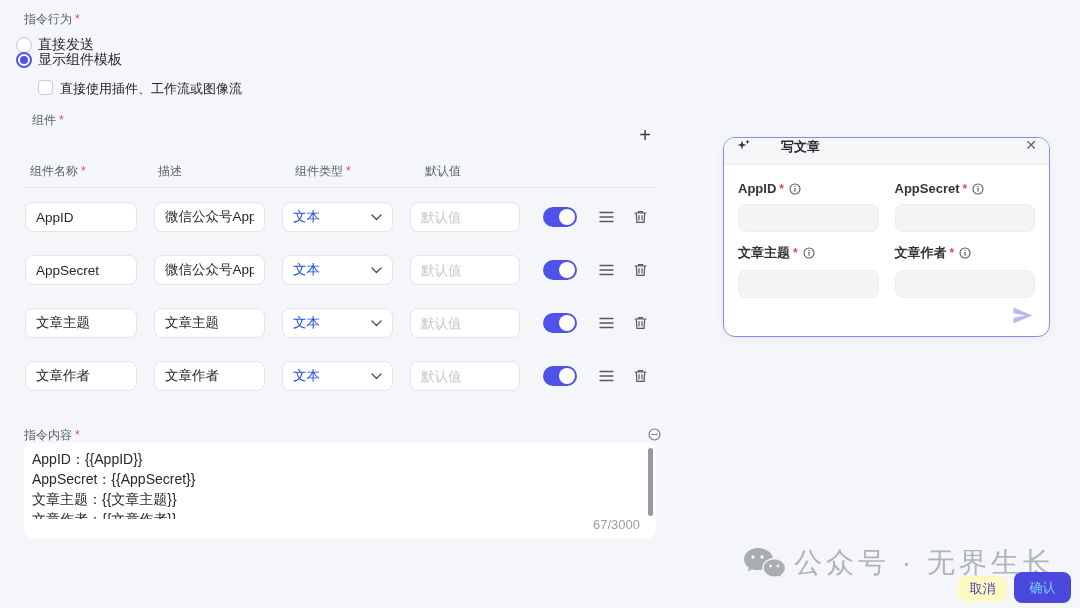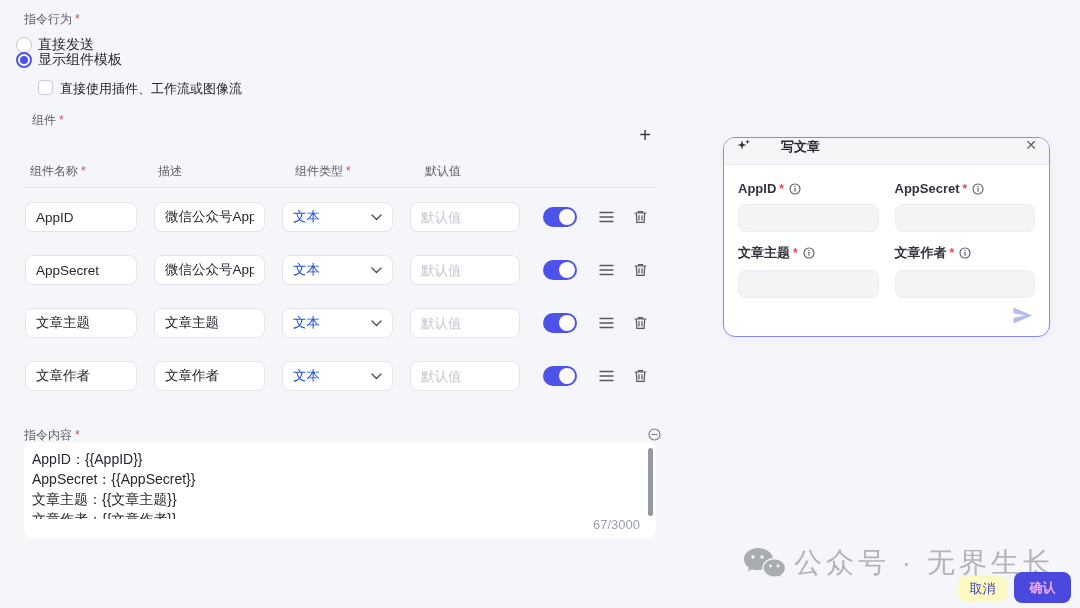--- a/index.html
+++ b/index.html
@@ -63,21 +63,21 @@
   .field-label .req { font-weight:700; }
   .info-icon { margin-left:5px; display:flex; }
   .field-input { height:28px; background:#f3f4f6; border:1px solid #ededf0; border-radius:8px; width:100%; outline:none; }
   .send-icon { position:absolute; right:16px; top:168px; cursor:pointer; display:flex; }
 
   
   .watermark { position:absolute; left:742px; top:544px; display:flex; align-items:flex-end; color:#b0b3b8; }
   .watermark-text { font-size:28px; letter-spacing:4px; color:#b0b3b8; margin-left:8px; white-space:nowrap; }
   .btn { position:absolute; display:flex; align-items:center; justify-content:center; font-size:13px; border-radius:8px; cursor:pointer; }
   .btn-cancel { left:958px; top:576px; width:49px; height:26px; background:#fef9c3; color:#3f42b0; }
-  .btn-confirm { left:1014px; top:572px; width:57px; height:31px; background:#4b48dd; color:#f0abfc;font-weight:bold; }
+  .btn-confirm { left:1014px; top:572px; width:57px; height:31px; background:#4b48dd; color:#7dd3fc; }
 </style>
 </head>
 <body>
 
 <div class="stage">
 
   <div class="sec-label" style="left:24px; top:11px;">
     <span>指令行为</span><span class="req">*</span>
   </div>
   <div class="radio-row" style="top:35px;text-align:right;">

